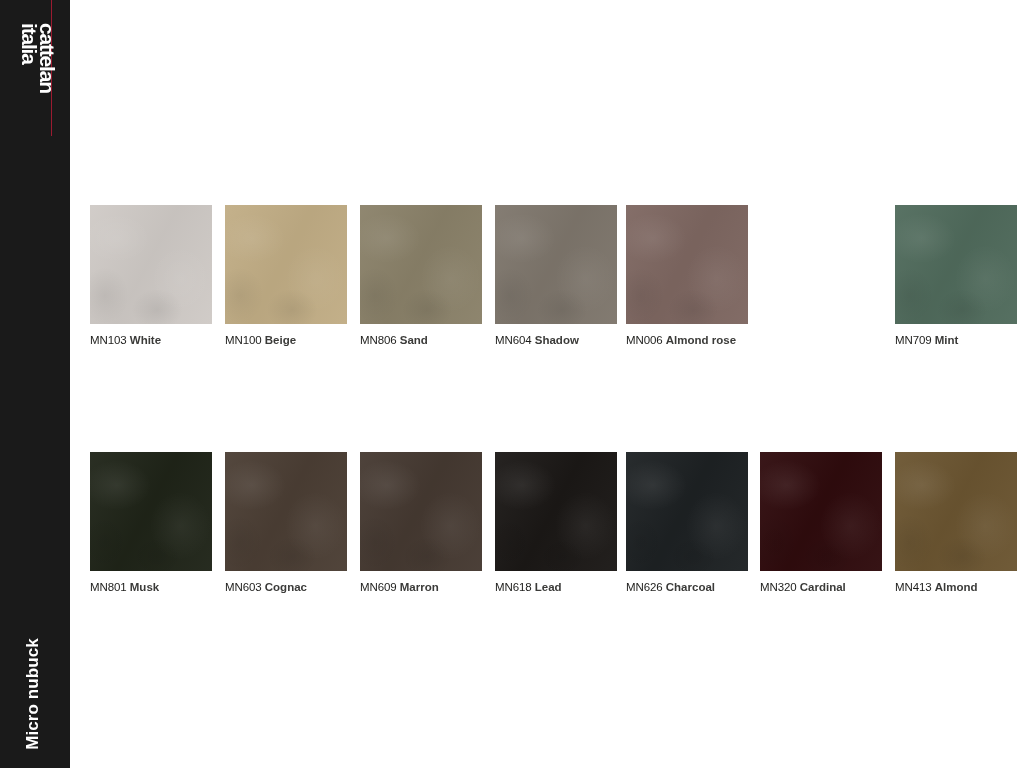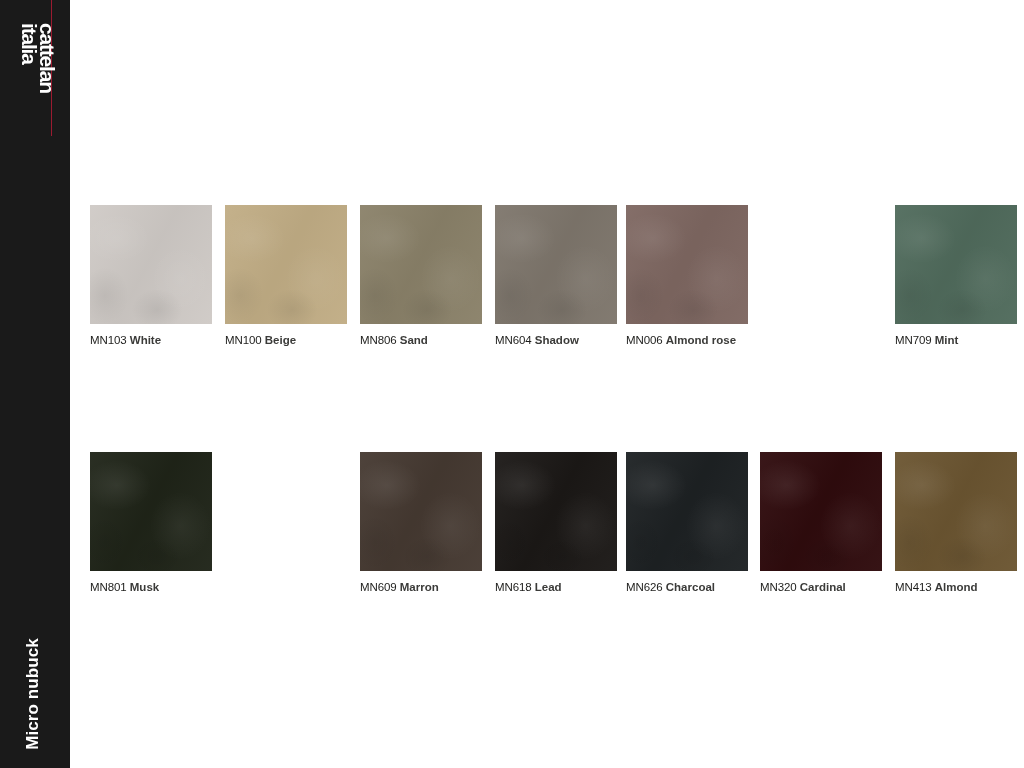--- a/index.html
+++ b/index.html
@@ -191,20 +191,27 @@
   </div>
 
   <div class="swatch-row" id="row-2">
     <div class="swatch-cell" style="left:20px">
       <div class="swatch-chip" style="background-color: rgb(31, 36, 24);"></div>
       <div class="swatch-label">
         <span class="swatch-code">MN801</span>
         <span class="swatch-name">Musk</span>
       </div>
     </div>
+    <div class="swatch-cell" style="left:155px">
+      <div class="swatch-chip" style="background-color: rgb(75, 62, 52);"></div>
+      <div class="swatch-label">
+        <span class="swatch-code">MN603</span>
+        <span class="swatch-name">Cognac</span>
+      </div>
+    </div>
     <div class="swatch-cell" style="left:290px">
       <div class="swatch-chip" style="background-color: rgb(69, 57, 49);"></div>
       <div class="swatch-label">
         <span class="swatch-code">MN609</span>
         <span class="swatch-name">Marron</span>
       </div>
     </div>
     <div class="swatch-cell" style="left:425px">
       <div class="swatch-chip" style="background-color: rgb(27, 24, 22);"></div>
       <div class="swatch-label">

